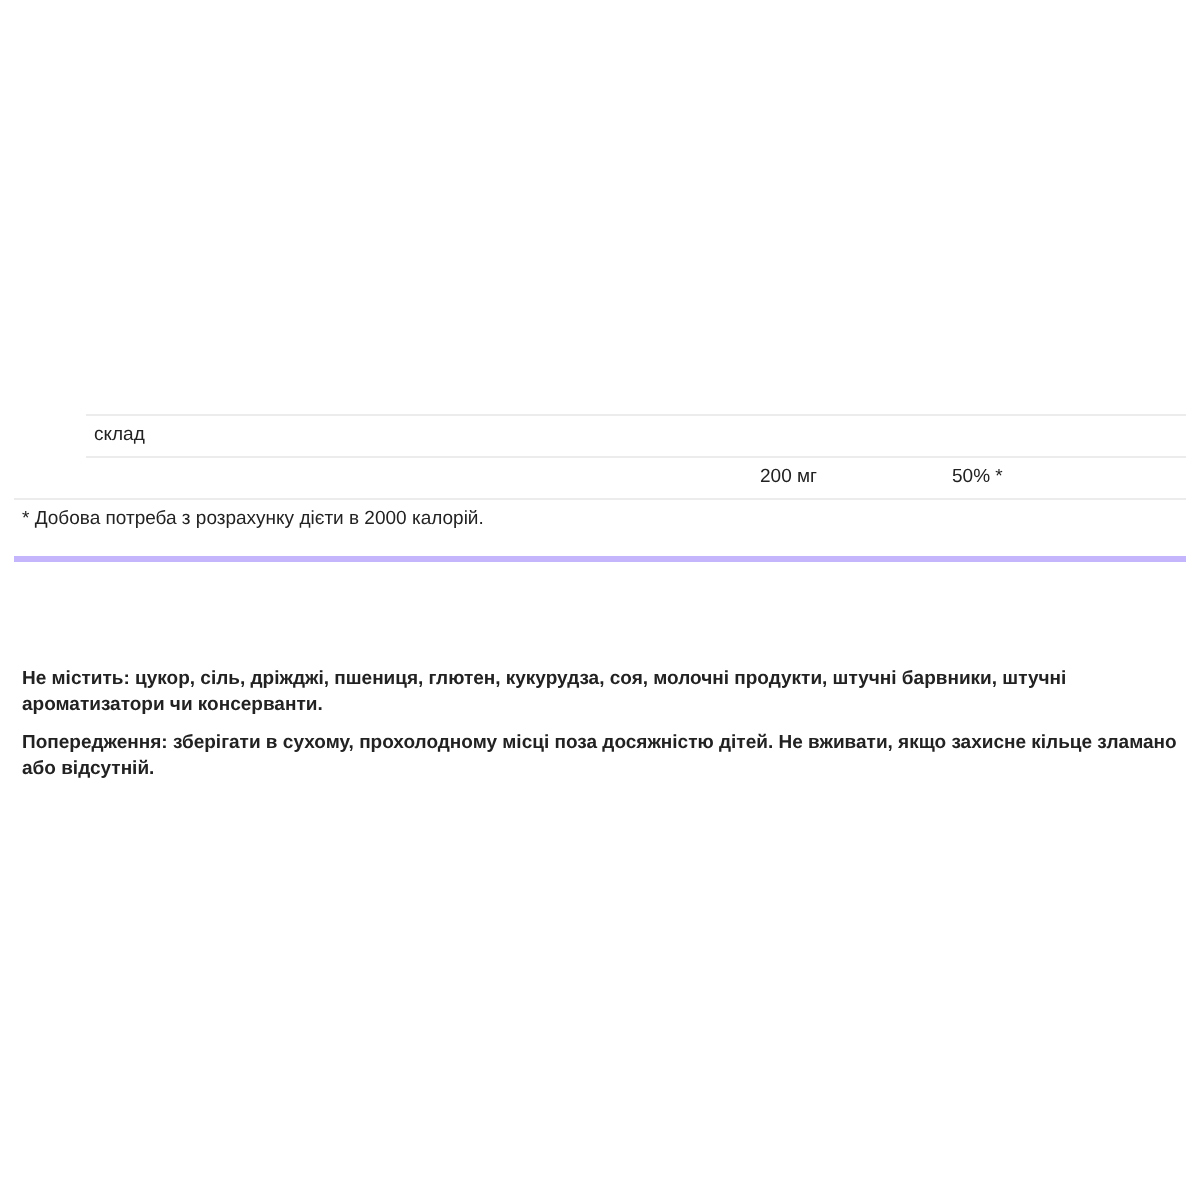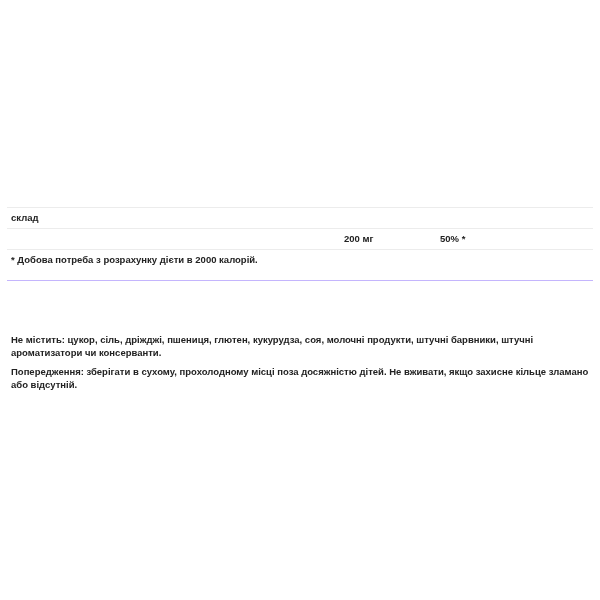--- a/index.html
+++ b/index.html
@@ -1,26 +1,26 @@
 <!DOCTYPE html>
 <html><head>
 <meta charset="utf-8">
 <style>
   html, body { margin: 0; padding: 0; background: #ffffff; }
   body { width: 600px; height: 600px; position: relative; overflow: hidden;
          font-family: "Liberation Sans", "DejaVu Sans", sans-serif; color: #222222; }
   .wrap { position: absolute; left: 7px; top: 207px; width: 586px; }
   .row { position: relative; height: 21px; border-top: 1px solid #ececec; box-sizing: border-box;
-         font-size: 9.5px; font-weight: 700; line-height: 20px; }
+         font-size: 9.5px; font-weight: 400; line-height: 20px; margin-left: 36px; }
   .row span { position: absolute; top: 0; white-space: nowrap; }
   .c1 { left: 4px; }
   .c2 { left: 337px; }
   .c3 { left: 433px; }
-  .foot { position: relative; height: 32px; border-top: 1px solid #ececec; border-bottom: 1px solid #c4b5fd;
-          box-sizing: border-box; font-size: 9.5px; font-weight: 700; }
+  .foot { position: relative; height: 32px; border-top: 1px solid #ececec; border-bottom: 3px solid #c4b5fd;
+          box-sizing: border-box; font-size: 9.5px; font-weight: 400; }
   .foot span { position: absolute; left: 4px; top: 4px; white-space: nowrap; }
   .para { position: absolute; left: 11px; width: 580px; font-size: 9.5px; font-weight: 700;
           line-height: 13px; color: #222222; }
   .p1 { top: 333px; }
   .p2 { top: 365px; }
 </style>
 </head>
 <body>
 
 <div class="wrap">

